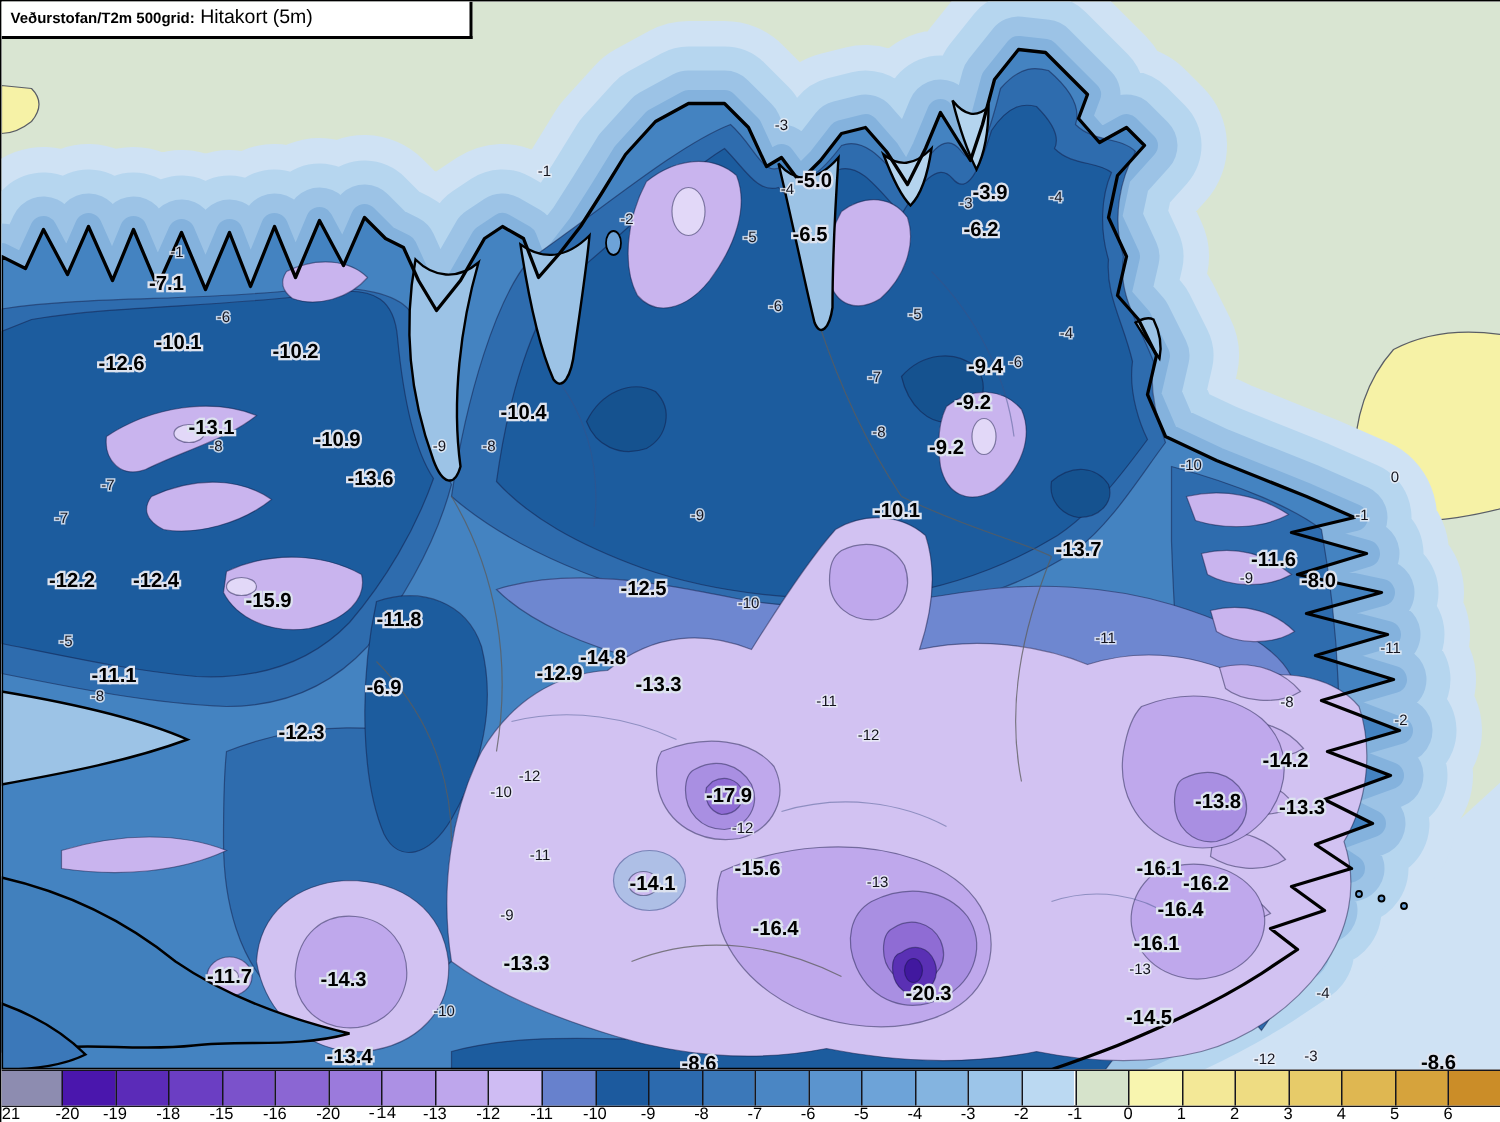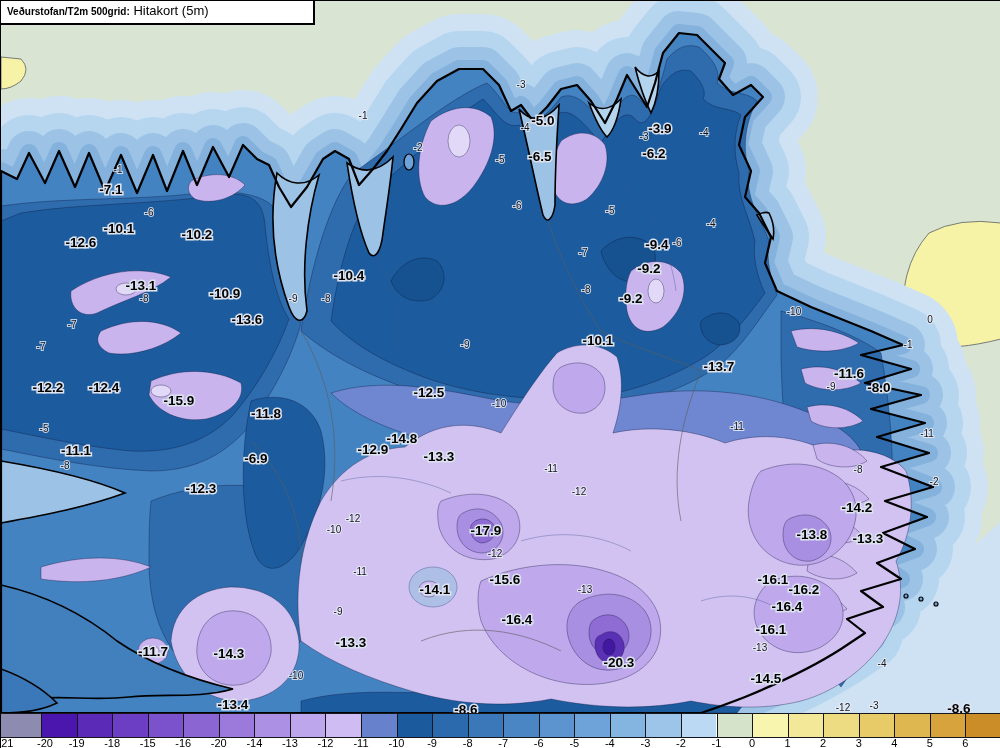--- a/index.html
+++ b/index.html
@@ -318,21 +318,21 @@
       <div class="cbcell" style="left: 964.35px; width: 35.65px; background: rgb(203, 141, 40);"></div>
     </div>
   <div id="ticks">
       <span class="tick" style="left: 4.5px;">-21</span>
       <span class="tick" style="left: 44px;">-20</span>
       <span class="tick" style="left: 75.6px;">-19</span>
       <span class="tick" style="left: 111.15px;">-18</span>
       <span class="tick" style="left: 146.7px;">-15</span>
       <span class="tick" style="left: 182.25px;">-16</span>
       <span class="tick" style="left: 217.8px;">-20</span>
-      <span class="tick" style="left: 253.35px;">-14</span>
+      <span class="tick" style="left: 253.35px; font-family: Liberation Mono, monospace;">-14</span>
       <span class="tick" style="left: 288.9px;">-13</span>
       <span class="tick" style="left: 324.45px;">-12</span>
       <span class="tick" style="left: 360px;">-11</span>
       <span class="tick" style="left: 395.55px;">-10</span>
       <span class="tick" style="left: 431.1px;">-9</span>
       <span class="tick" style="left: 466.65px;">-8</span>
       <span class="tick" style="left: 502.2px;">-7</span>
       <span class="tick" style="left: 537.75px;">-6</span>
       <span class="tick" style="left: 573.3px;">-5</span>
       <span class="tick" style="left: 608.85px;">-4</span>

